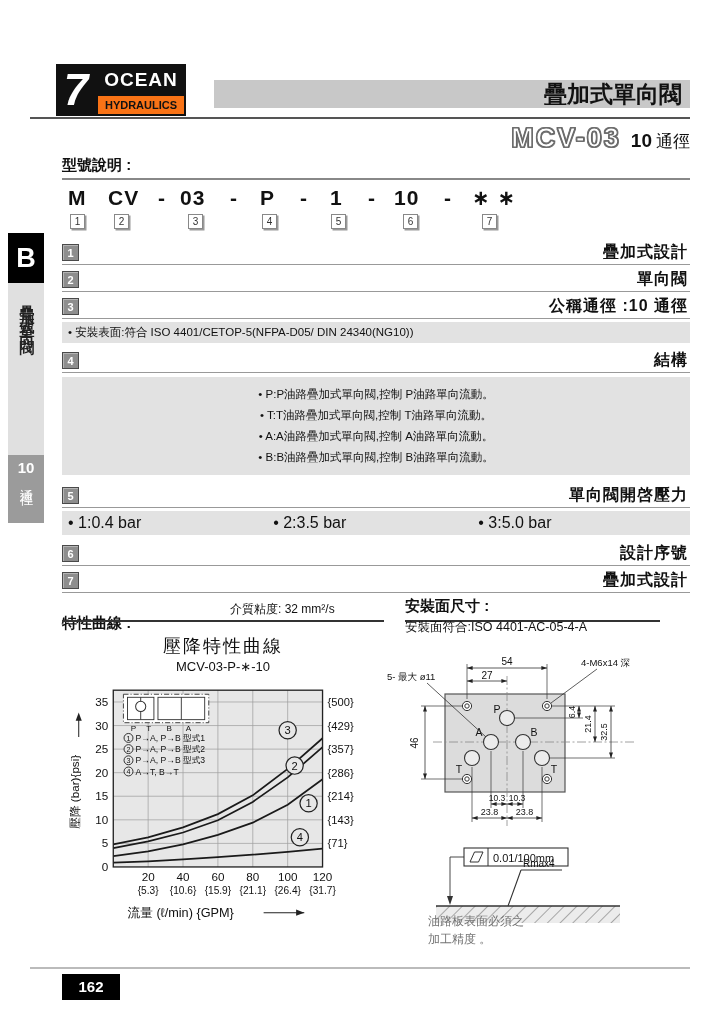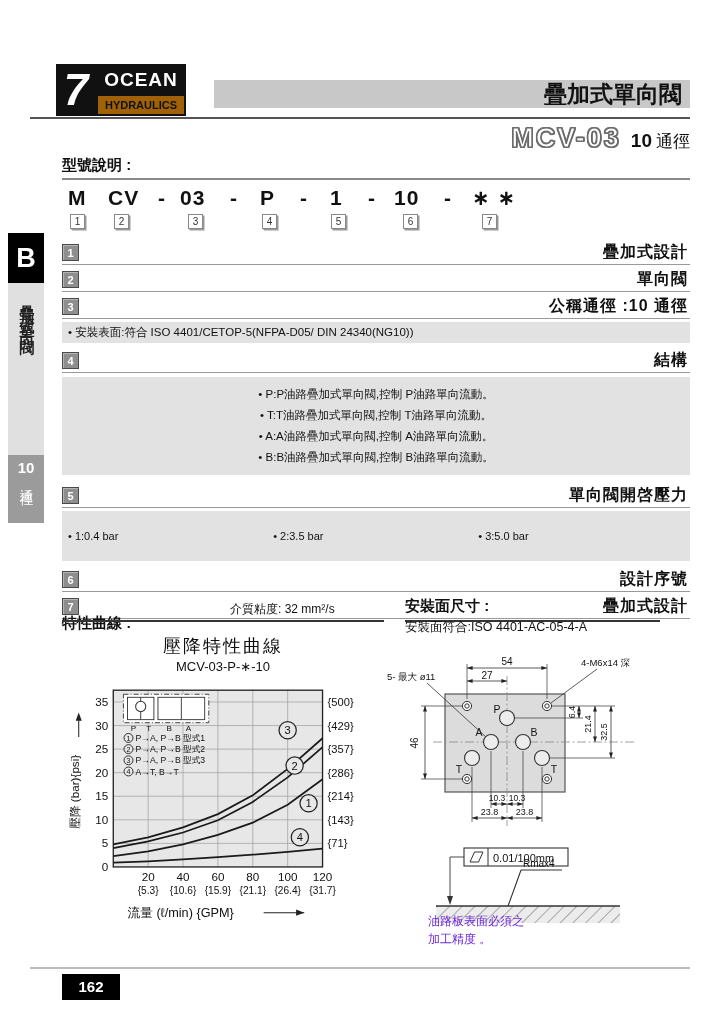--- a/index.html
+++ b/index.html
@@ -5,21 +5,21 @@
   * { margin:0; padding:0; box-sizing:border-box; }
   body { background:#fff; font-family:"Liberation Sans","DejaVu Sans",sans-serif; color:#111; }
   .page { position:relative; width:720px; height:1024px; background:#fff; overflow:hidden; }
 
   
   .logo { position:absolute; left:56px; top:64px; width:130px; height:52px; }
   .logo-seven { position:absolute; left:0; top:0; width:40px; height:52px; background:#111; color:#fff;
     font-size:44px; font-weight:bold; font-style:italic; text-align:center; line-height:52px; }
   .logo-ocean { position:absolute; left:40px; top:0; width:90px; height:30px; background:#111; color:#fff;
     font-size:19px; font-weight:bold; letter-spacing:1px; text-align:center; line-height:31px; }
-  .logo-hyd { position:absolute; left:40px; top:30px; width:90px; height:22px; background:#a16207;
+  .logo-hyd { position:absolute; left:40px; top:30px; width:90px; height:22px; background:#f97316;
     border:2px solid #111; color:#111; font-size:11px; font-weight:bold; text-align:center; line-height:18px; }
 
   .header-bar { position:absolute; left:214px; top:80px; width:476px; height:28px; background:#c8c8c8;
     text-align:right; padding-right:8px; font-size:23px; font-weight:bold; line-height:29px; }
   .header-rule { position:absolute; left:30px; top:117px; width:660px; height:2px; background:#555; }
 
   .subheader { position:absolute; right:30px; top:123px; text-align:right; }
   .model-outline { font-size:27px; font-weight:bold; letter-spacing:2px; color:#fff;
     -webkit-text-stroke:1.2px #666;
     text-shadow:-1px -1px 0 #777,1px -1px 0 #777,-1px 1px 0 #777,1px 1px 0 #777,0 -1px 0 #777,0 1px 0 #777,-1px 0 0 #777,1px 0 0 #777; }
@@ -34,21 +34,21 @@
     box-shadow:1.5px 1.5px 0 #9a9a9a; font-size:10px; text-align:center; line-height:14px; color:#333; }
 
   .sections { position:absolute; left:62px; top:240px; width:628px; }
   .sec-row { display:flex; align-items:center; height:25px; border-bottom:1.5px solid #999; margin-bottom:2px; }
   .sec-num { width:17px; height:17px; background:#8e8e8e; border:1px solid #4a4a4a; color:#fff;
     font-size:11px; font-weight:bold; text-align:center; line-height:16px; box-shadow:inset 1px 1px 0 #b5b5b5; }
   .sec-title { margin-left:auto; font-size:16px; font-weight:bold; padding-right:2px; letter-spacing:1px; }
   .note-row { background:#e2e2e2; font-size:11.5px; padding:3px 6px; margin:3px 0 5px 0; }
   .struct-block { background:#e2e2e2; padding:7px 6px; margin:4px 0 8px 0;text-align:center; }
   .struct-block div { font-size:11.5px; line-height:21px; }
-  .crack-row { background:#e2e2e2; display:flex; font-size:11px; padding:19px 6px; margin:3px 0 6px 0; }
+  .crack-row { background:#e2e2e2; display:flex; font-size:16px; padding:3px 6px; margin:3px 0 6px 0; }
   .crack-row span { width:33.3%; }
 
   
   .side-tab-b { position:absolute; left:8px; top:233px; width:36px; height:50px; background:#000; color:#fff;
     font-size:27px; font-weight:bold; text-align:center; line-height:50px; }
   .side-strip { position:absolute; left:8px; top:283px; width:36px; height:172px; background:#e0e0e0;
     writing-mode:vertical-lr; text-orientation:upright; font-size:15px; font-weight:bold; color:#222;
     letter-spacing:7px; padding-top:10px; padding-left:9px; }
   .side-bore { position:absolute; left:8px; top:455px; width:36px; height:68px; background:#9b9b9b; color:#fff;
     display:flex; flex-direction:column; align-items:center; padding-top:4px; }
@@ -62,21 +62,21 @@
   .chart-title { position:absolute; left:62px; top:634px; width:322px; text-align:center; font-size:18px; letter-spacing:2px; }
   .chart-sub { position:absolute; left:62px; top:659px; width:322px; text-align:center; font-size:13px; }
   .chart-wrap { position:absolute; left:66px; top:678px; width:316px; height:256px; }
 
   
   .mount-heading { position:absolute; left:405px; top:597px; font-size:15px; font-weight:bold; }
   .mount-rule { position:absolute; left:405px; top:620px; width:255px; height:1.5px; background:#333; }
   .mount-standard { position:absolute; left:405px; top:619px; font-size:12.5px; }
   .mount-wrap { position:absolute; left:383px; top:652px; width:300px; height:190px; }
   .finish-wrap { position:absolute; left:424px; top:842px; width:220px; height:100px;text-decoration:underline; }
-  .finish-caption { position:absolute; left:428px; top:912px; font-size:12px; line-height:18px; color:#6d28d9; }
+  .finish-caption { position:absolute; left:428px; top:912px; font-size:12px; line-height:18px; color:#737373; }
 
   .footer-rule { position:absolute; left:30px; top:967px; width:660px; height:2px; background:#bbb; }
   .page-num { position:absolute; left:62px; top:974px; width:58px; height:26px; background:#000; color:#fff;
     font-size:15px; font-weight:bold; text-align:center; line-height:26px; }
 
   svg text { fill:#111; font-family:"Liberation Sans","DejaVu Sans",sans-serif; }
 </style>
 </head>
 <body>
 

